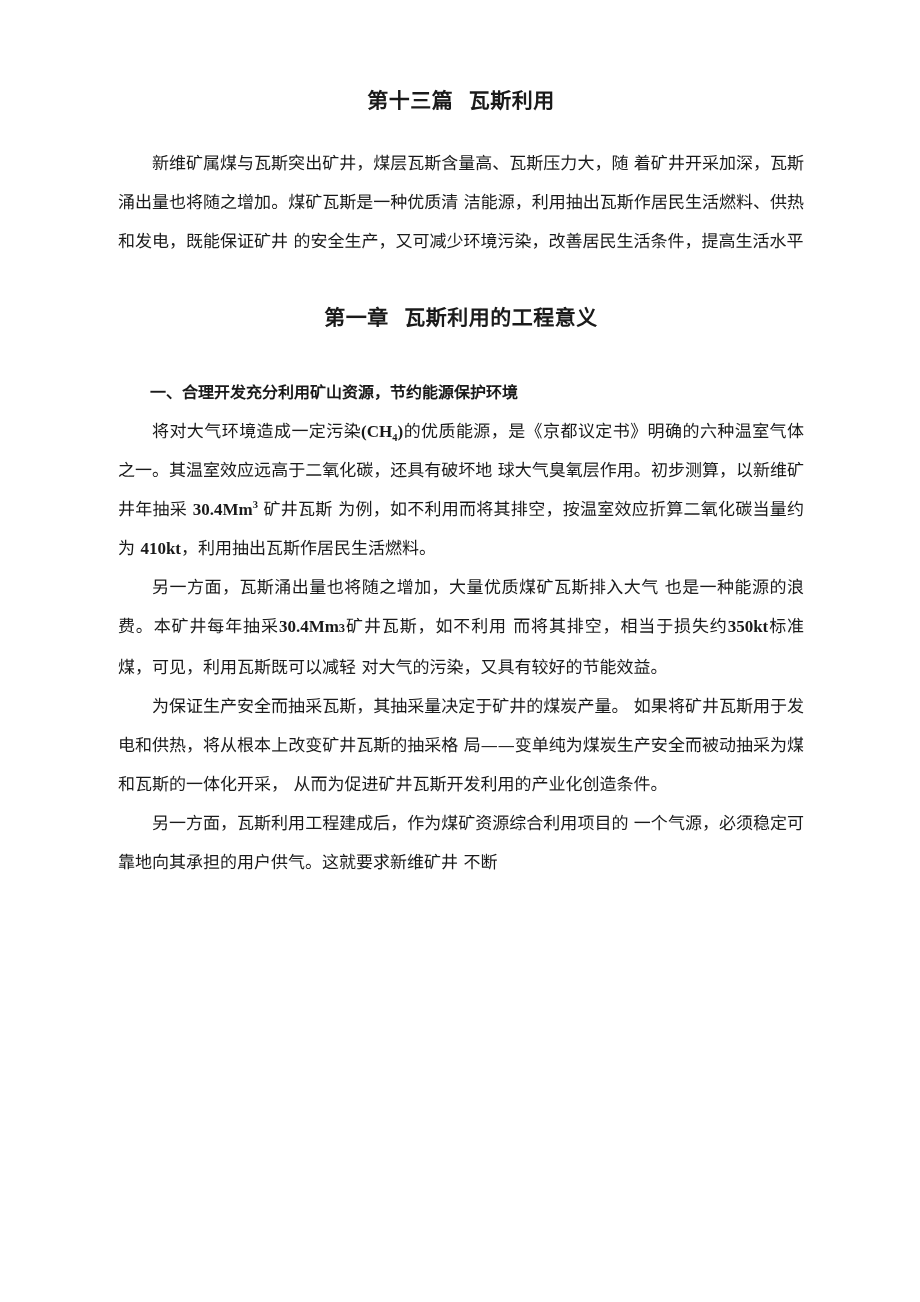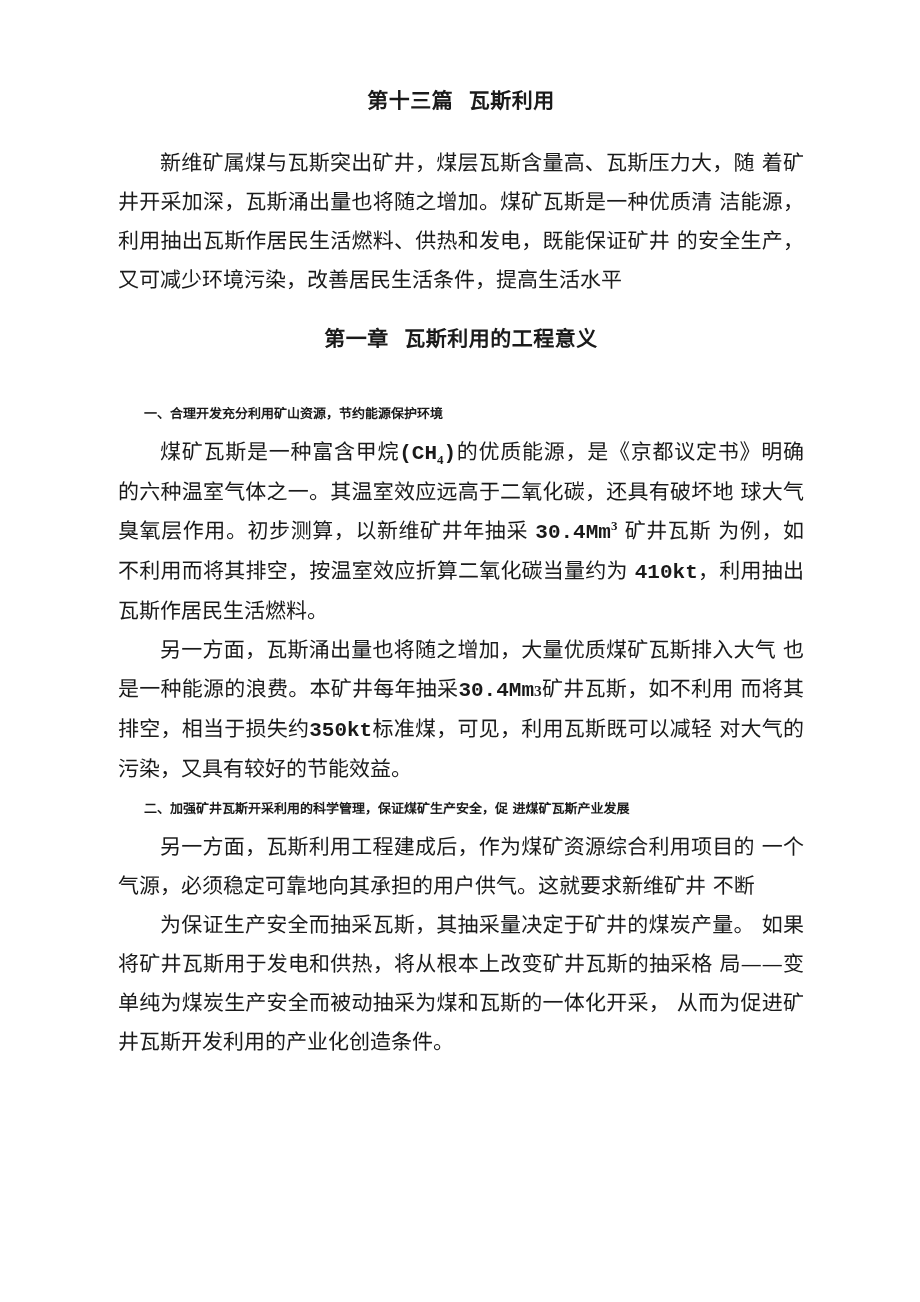--- a/index.html
+++ b/index.html
@@ -46,51 +46,51 @@
     white-space: pre;
   }
 
   .chapter-title {
     text-align: center;
     font-family: "DejaVu Sans", "Liberation Sans", sans-serif;
     font-weight: bold;
     font-size: 21px;
     line-height: 30px;
     letter-spacing: 0.5px;
-    margin: 24px 0 40px 0;
+    margin: 42px 0 40px 0;
     white-space: pre;
   }
 
   .section-heading {
     font-family: "DejaVu Sans", "Liberation Sans", sans-serif;
     font-weight: bold;
-    font-size: 13px;
+    font-size: 16px;
     line-height: 39px;
     text-align: justify;
     text-justify: inter-ideograph;
     text-indent: 2em;
     margin: 0 0 0 0;
     word-break: break-all;
   }
 
   
   p.body-para {
     font-family: "DejaVu Serif", "Liberation Serif", serif;
-    font-size: 21px;
+    font-size: 17px;
     line-height: 39px;
     text-align: justify;
     text-justify: inter-ideograph;
     text-indent: 2em;
     margin: 0;
     word-break: break-all;
   }
 
   
   .latin {
-    font-family: Liberation Mono, monospace;
+    font-family: Liberation Serif, serif;
     font-weight: bold;
     letter-spacing: 0;
   }
   .latin-sup {
     font-family: "Liberation Serif", "DejaVu Serif", serif;
     font-weight: bold;
     font-size: 0.62em;
     vertical-align: super;
     line-height: 0;
   }
@@ -115,27 +115,26 @@
 
     <h1 class="doc-title">第十三篇  瓦斯利用</h1>
 
     <p class="body-para">新维矿属煤与瓦斯突出矿井，煤层瓦斯含量高、瓦斯压力大，随 着矿井开采加深，瓦斯涌出量也将随之增加。煤矿瓦斯是一种优质清 洁能源，利用抽出瓦斯作居民生活燃料、供热和发电，既能保证矿井 的安全生产，又可减少环境污染，改善居民生活条件，提高生活水平</p>
 
     <h2 class="chapter-title">第一章  瓦斯利用的工程意义</h2>
 
     <h3 class="section-heading">一、合理开发充分利用矿山资源，节约能源保护环境</h3>
 
     <p class="body-para">
-      <span>煤矿瓦斯是一种富含甲烷</span><span class="latin">(CH</span><span class="latin-sub">4</span><span class="latin">)</span><span>的优质能源，是《京都议定书》明确的六种温室气体之一。其温室效应远高于二氧化碳，还具有破坏地 球大气臭氧层作用。初步测算，以新维矿井年抽采 </span><span class="latin">30.4Mm</span><span class="latin-sup">3</span><span> 矿井瓦斯 为例，如不利用而将其排空，按温室效应折算二氧化碳当量约为 </span><span class="latin">410kt</span><span>，利用抽出瓦斯作居民生活燃料。</span>
+      <span>将对大气环境造成一定污染</span><span class="latin">(CH</span><span class="latin-sub">4</span><span class="latin">)</span><span>的优质能源，是《京都议定书》明确的六种温室气体之一。其温室效应远高于二氧化碳，还具有破坏地 球大气臭氧层作用。初步测算，以新维矿井年抽采 </span><span class="latin">30.4Mm</span><span class="latin-sup">3</span><span> 矿井瓦斯 为例，如不利用而将其排空，按温室效应折算二氧化碳当量约为 </span><span class="latin">410kt</span><span>，利用抽出瓦斯作居民生活燃料。</span>
     </p>
 
     <p class="body-para">
       <span>另一方面，瓦斯涌出量也将随之增加，大量优质煤矿瓦斯排入大气 也是一种能源的浪费。本矿井每年抽采</span><span class="latin">30.4Mm</span><span class="latin-small">3</span><span>矿井瓦斯，如不利用 而将其排空，相当于损失约</span><span class="latin">350kt</span><span>标准煤，可见，利用瓦斯既可以减轻 对大气的污染，又具有较好的节能效益。</span>
     </p>
 
-    <h3 class="section-heading">二、加强矿井瓦斯开采利用的科学管理，保证煤矿生产安全，促 进煤矿瓦斯产业发展</h3>
+
+    <p class="body-para">为保证生产安全而抽采瓦斯，其抽采量决定于矿井的煤炭产量。 如果将矿井瓦斯用于发电和供热，将从根本上改变矿井瓦斯的抽采格 局——变单纯为煤炭生产安全而被动抽采为煤和瓦斯的一体化开采， 从而为促进矿井瓦斯开发利用的产业化创造条件。</p>
 
     <p class="body-para">另一方面，瓦斯利用工程建成后，作为煤矿资源综合利用项目的 一个气源，必须稳定可靠地向其承担的用户供气。这就要求新维矿井 不断</p>
-
-    <p class="body-para">为保证生产安全而抽采瓦斯，其抽采量决定于矿井的煤炭产量。 如果将矿井瓦斯用于发电和供热，将从根本上改变矿井瓦斯的抽采格 局——变单纯为煤炭生产安全而被动抽采为煤和瓦斯的一体化开采， 从而为促进矿井瓦斯开发利用的产业化创造条件。</p>
 
   </div>
 </div>
 
 </body></html>

